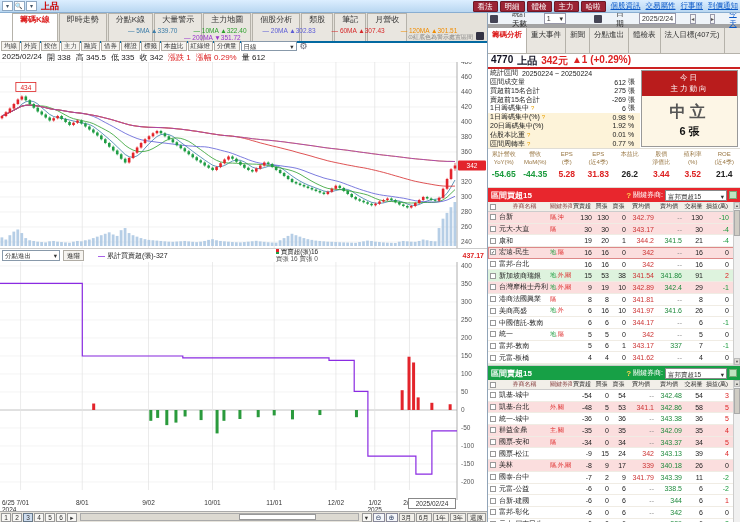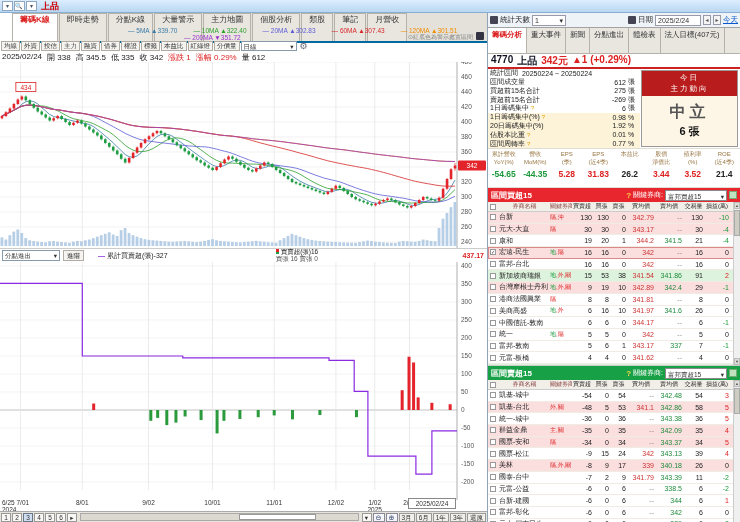--- a/index.html
+++ b/index.html
@@ -47,21 +47,21 @@
 .datebox{position:absolute;right:31px;top:-2px;width:48px;height:11px;border:1px solid #888;background:#fff;text-align:center;line-height:10px}
 .bottombar{position:absolute;top:498px;left:0;width:487px;height:11px;background:#e7e4dc;border-top:1px solid #aaa;display:flex;align-items:center;font-size:6.5px;gap:1px;padding:0 1px}
 .pg{width:10px;height:9px;border:1px solid #999;background:#f8f7f4;text-align:center;line-height:7px;color:#333}
 .pg.active{background:#cfdef0;border-color:#678}
 .scrolltrack{height:8px;border:1px solid #aaa;background:#dcd9d1;flex:1;margin:0 2px;position:relative}
 .scrollthumb{position:absolute;left:57%;width:28%;top:0;bottom:0;background:#fff;border:1px solid #999}
 .zbtn{width:12px;height:9px;border:1px solid #889;background:#f4f6fa;color:#346;text-align:center;line-height:7px;font-size:7px}
 .pbtn{height:9px;border:1px solid #999;background:#f2f0ea;padding:0 2px;line-height:7px;white-space:nowrap;color:#333}
 
 .rightpane{position:absolute;left:487px;top:13px;width:253px;height:509px;border-left:1px solid #90a4b8;background:#fff;overflow:hidden}
-.controlrow{height:15px;display:flex;align-items:center;font-size:7.5px;background:#eef3f8;border-bottom:1px solid #a3a3a3;gap:2px;padding:0 2px}
+.controlrow{height:15px;display:flex;align-items:center;font-size:7.5px;background:#eef3f8;border-bottom:4px solid #a3a3a3;gap:14px;padding:0 2px}
 .dk-ico{width:8px;height:8px;background:#445;border-radius:1px;flex:none}
 .ctl-sel{width:34px;height:11px;border:1px solid #99a;background:#fff;font-size:7px;line-height:9px;padding:0 2px;display:flex;justify-content:space-between;color:#333}
 .ctl-date{width:46px;height:11px;border:1px solid #99a;background:#fff;font-size:7px;line-height:9px;padding:0 2px;color:#333}
 .arrowbox{width:8px;height:10px;border:1px solid #99a;background:#f4f4f4;text-align:center;line-height:8px;font-size:6px;color:#555}
 .today{color:#0a58c8;text-decoration:underline}
 .sp{flex:1}
 .tabrow2{height:26px;display:flex;border-bottom:1px solid #b5b2aa;background:#e9e6e0}
 .tab2{font-size:7.5px;padding:0 4px;line-height:13px;border-right:1px solid #b5b2aa;color:#333;white-space:nowrap}
 .tab2.active{background:#fff;color:#d22;font-weight:bold}
 .stockheader{height:15px;border-bottom:2px solid #c22;display:flex;align-items:flex-start;gap:4px;padding:0 3px;font-size:10px;white-space:nowrap}
@@ -119,20 +119,31 @@
 
 <div id="app">
 
   <div class="topbar">
     <div class="swidget">
       <span class="sbox">▾</span>
       <span class="sbox">🔍</span>
       <span class="sbox">▾</span>
     </div>
     <span class="title-red">上品</span>
+    <div class="tb-right" id="tbRight">
+        <span class="mbtn">看法</span>
+        <span class="mbtn">明細</span>
+        <span class="mbtn">體檢</span>
+        <span class="mbtn">主力</span>
+        <span class="mbtn">哈啦</span>
+        <span class="tlink">個股資訊</span>
+        <span class="tlink">交易屬性</span>
+        <span class="tlink">行事曆</span>
+        <span class="tlink">到價通知</span>
+      </div>
   </div>
 
   <div class="leftpane">
     <div class="tabrow" id="topTabs">
         <span class="tab active">籌碼K線</span>
         <span class="tab">即時走勢</span>
         <span class="tab">分點K線</span>
         <span class="tab">大量警示</span>
         <span class="tab">主力地圖</span>
         <span class="tab">個股分析</span>

